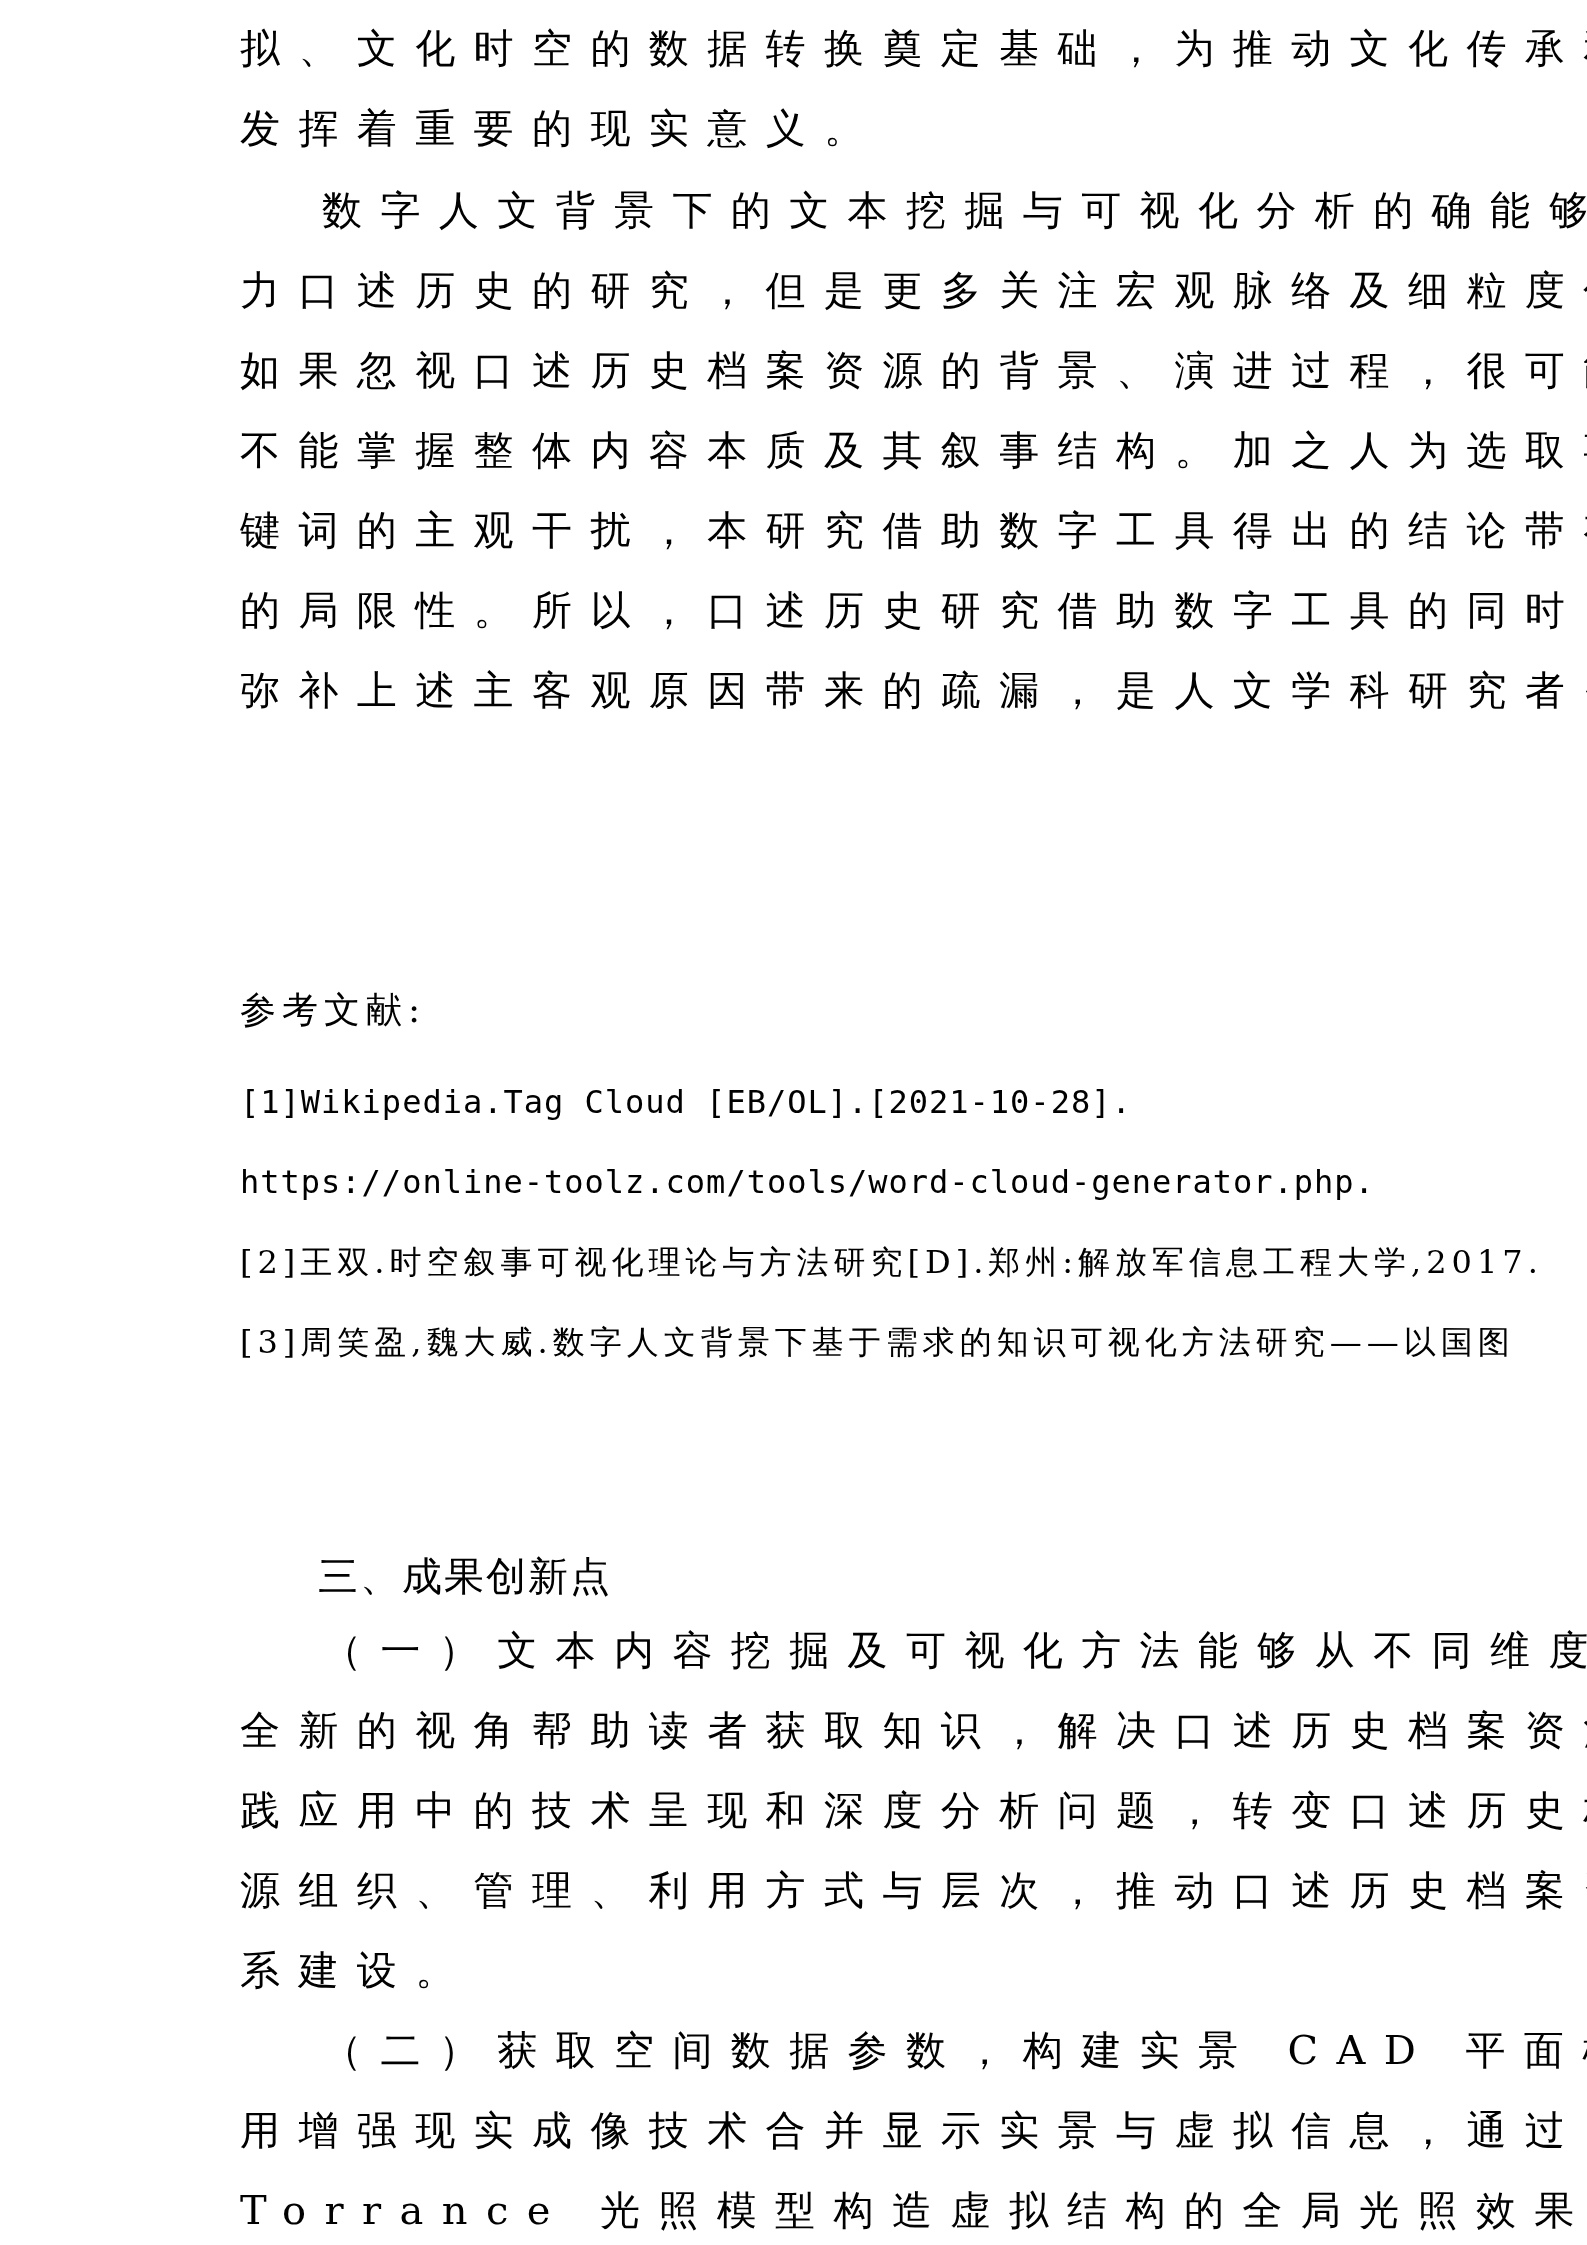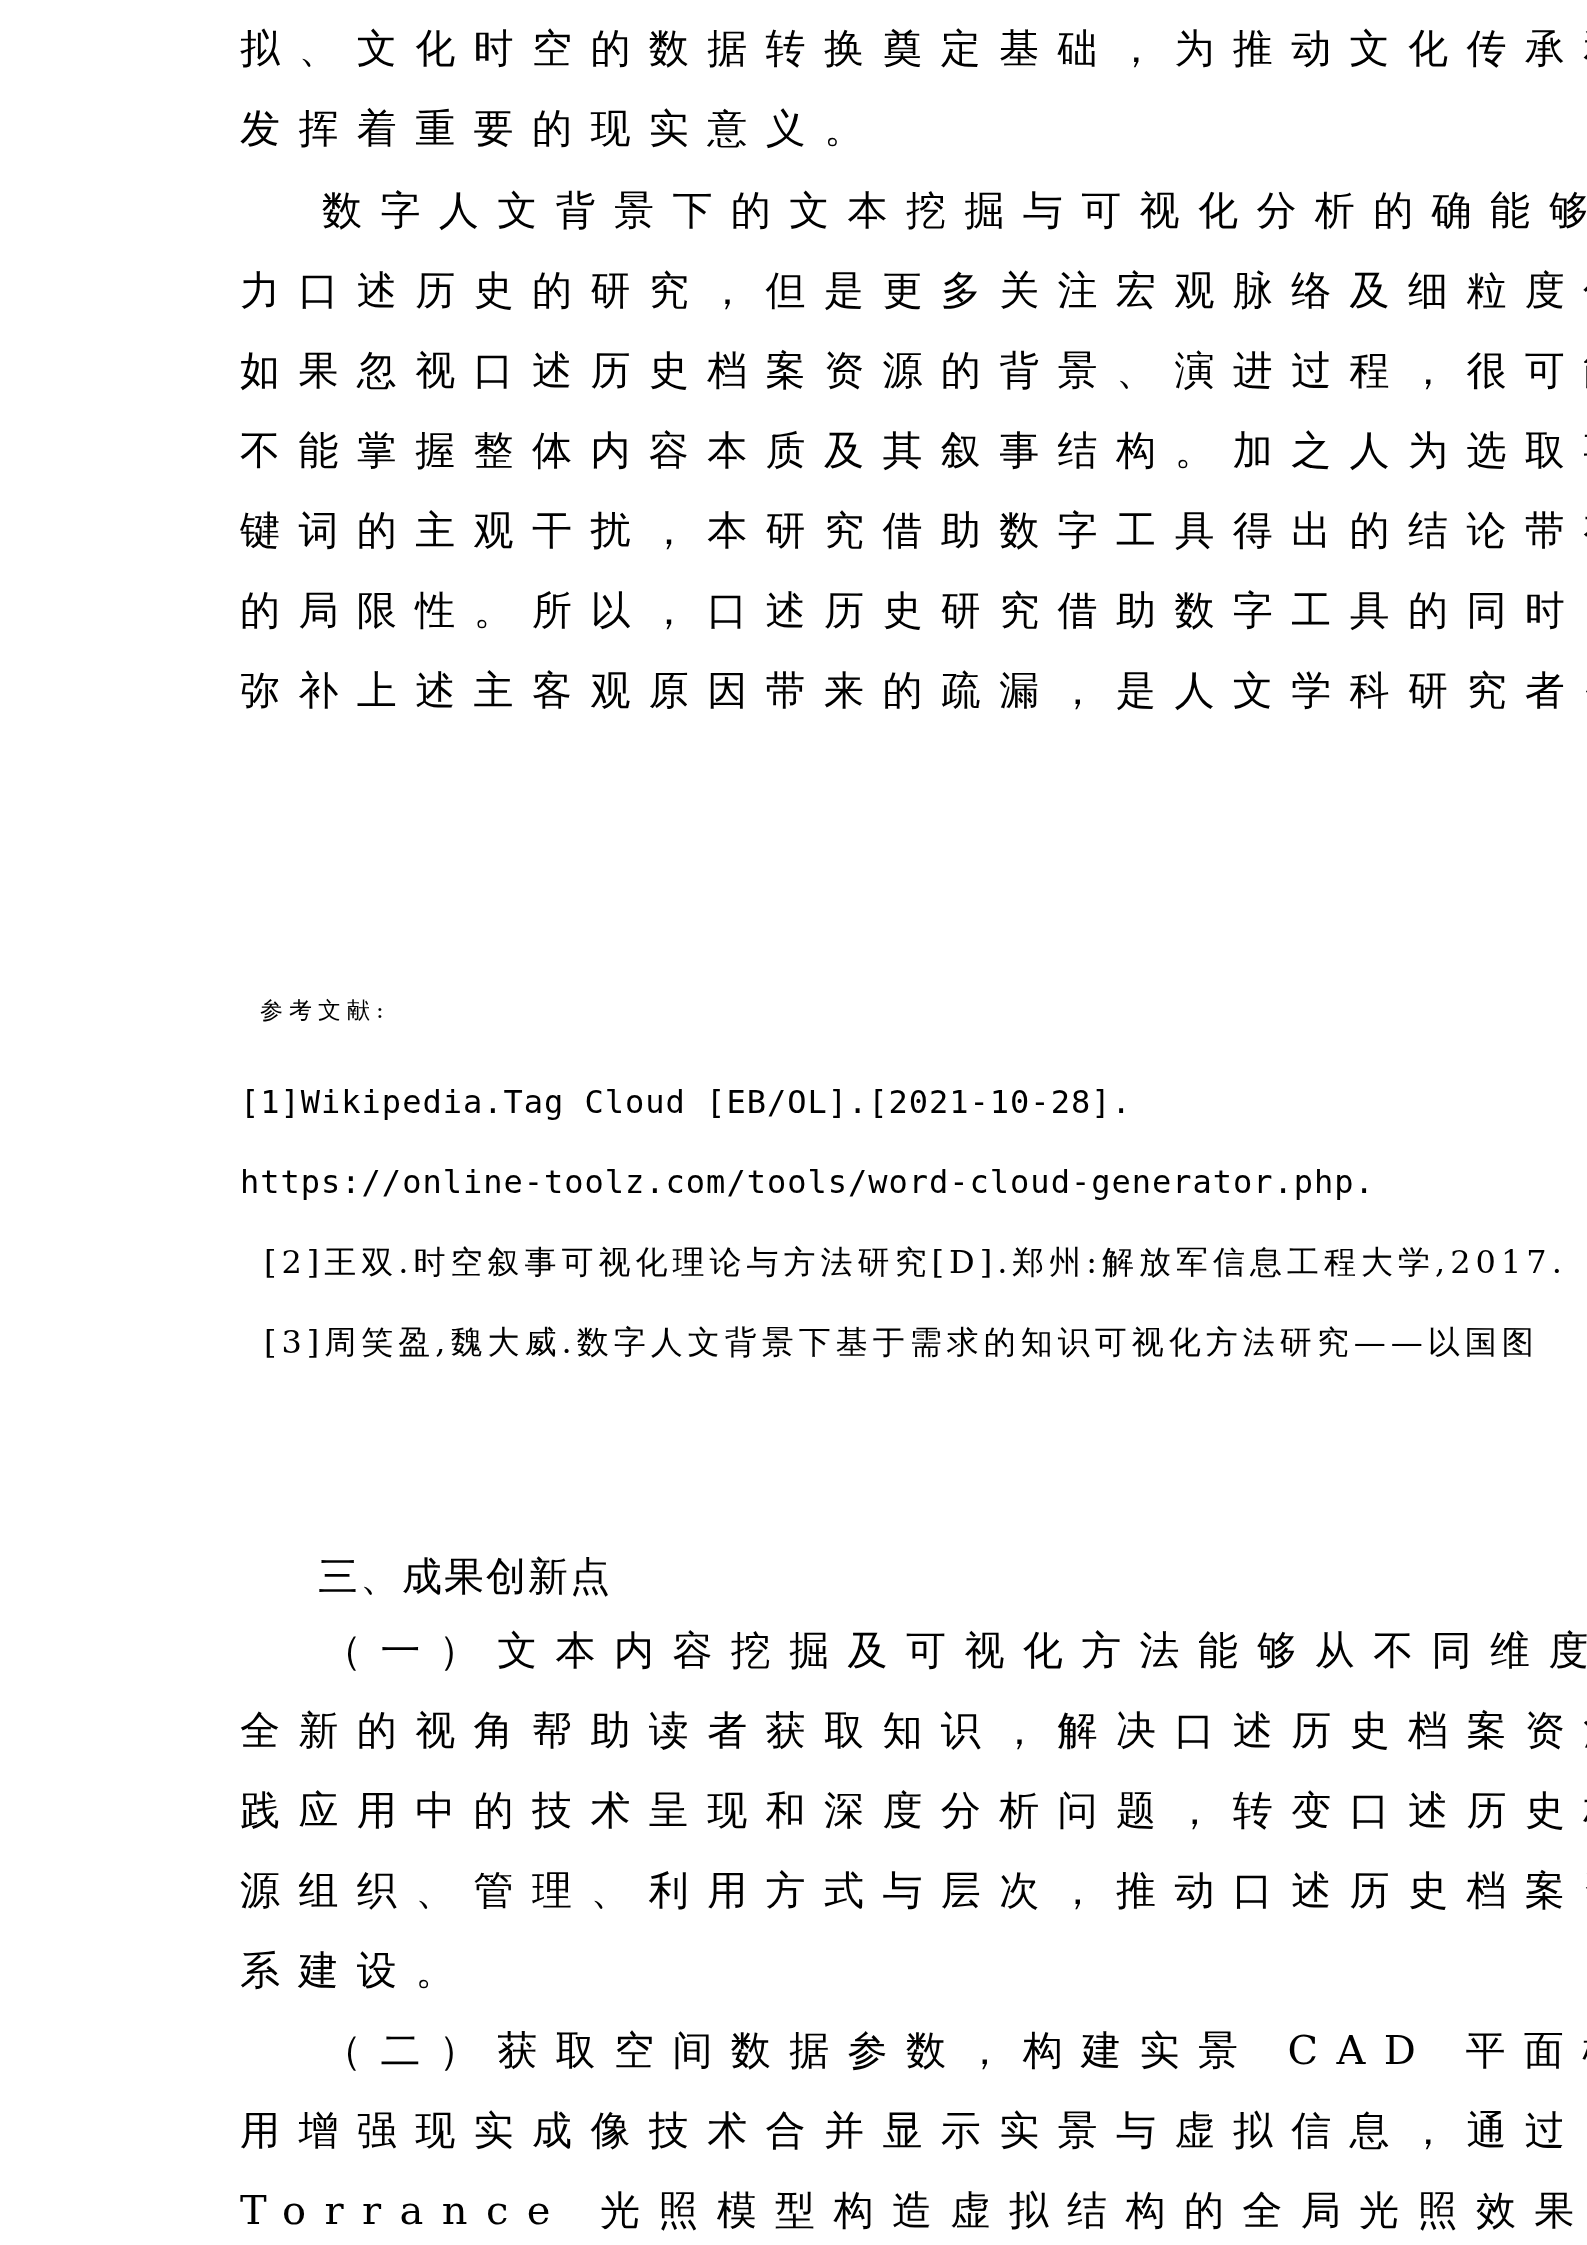--- a/index.html
+++ b/index.html
@@ -39,45 +39,43 @@
       white-space: nowrap;
       overflow: visible;
     }
     .para .line.indent {
       padding-left: 82px;
     }
     .refs-title {
       position: absolute;
       left: 0;
       top: 982px;
-      font-size: 23px;
+      font-size: 36px;
       line-height: 56px;
       letter-spacing: 6px;
-      margin-left: 20px;
     }
     .refs {
       position: absolute;
       left: 0;
       top: 1062px;
       width: 1110px;
       font-size: 32px;
       line-height: 80px;
     }
     .refs .ref-line {
       display: block;
       height: 80px;
       white-space: nowrap;
     }
     .mono {
       font-family: "DejaVu Sans Mono", "Liberation Mono", monospace;
       letter-spacing: 1px;
     }
     .ref-cjk {
       letter-spacing: 5px;
-      margin-left: 24px;
     }
     .heading {
       position: absolute;
       left: 78px;
       top: 1548px;
       font-family: "DejaVu Sans", "Liberation Sans", sans-serif;
       font-weight: normal;
       font-size: 40px;
       line-height: 56px;
       letter-spacing: 2px;

